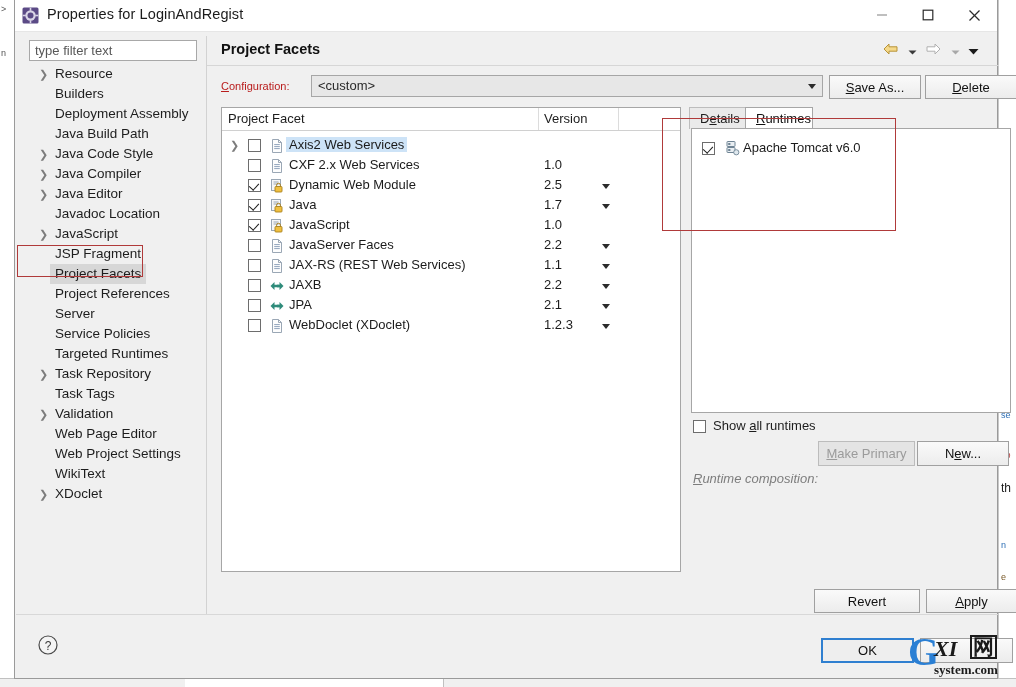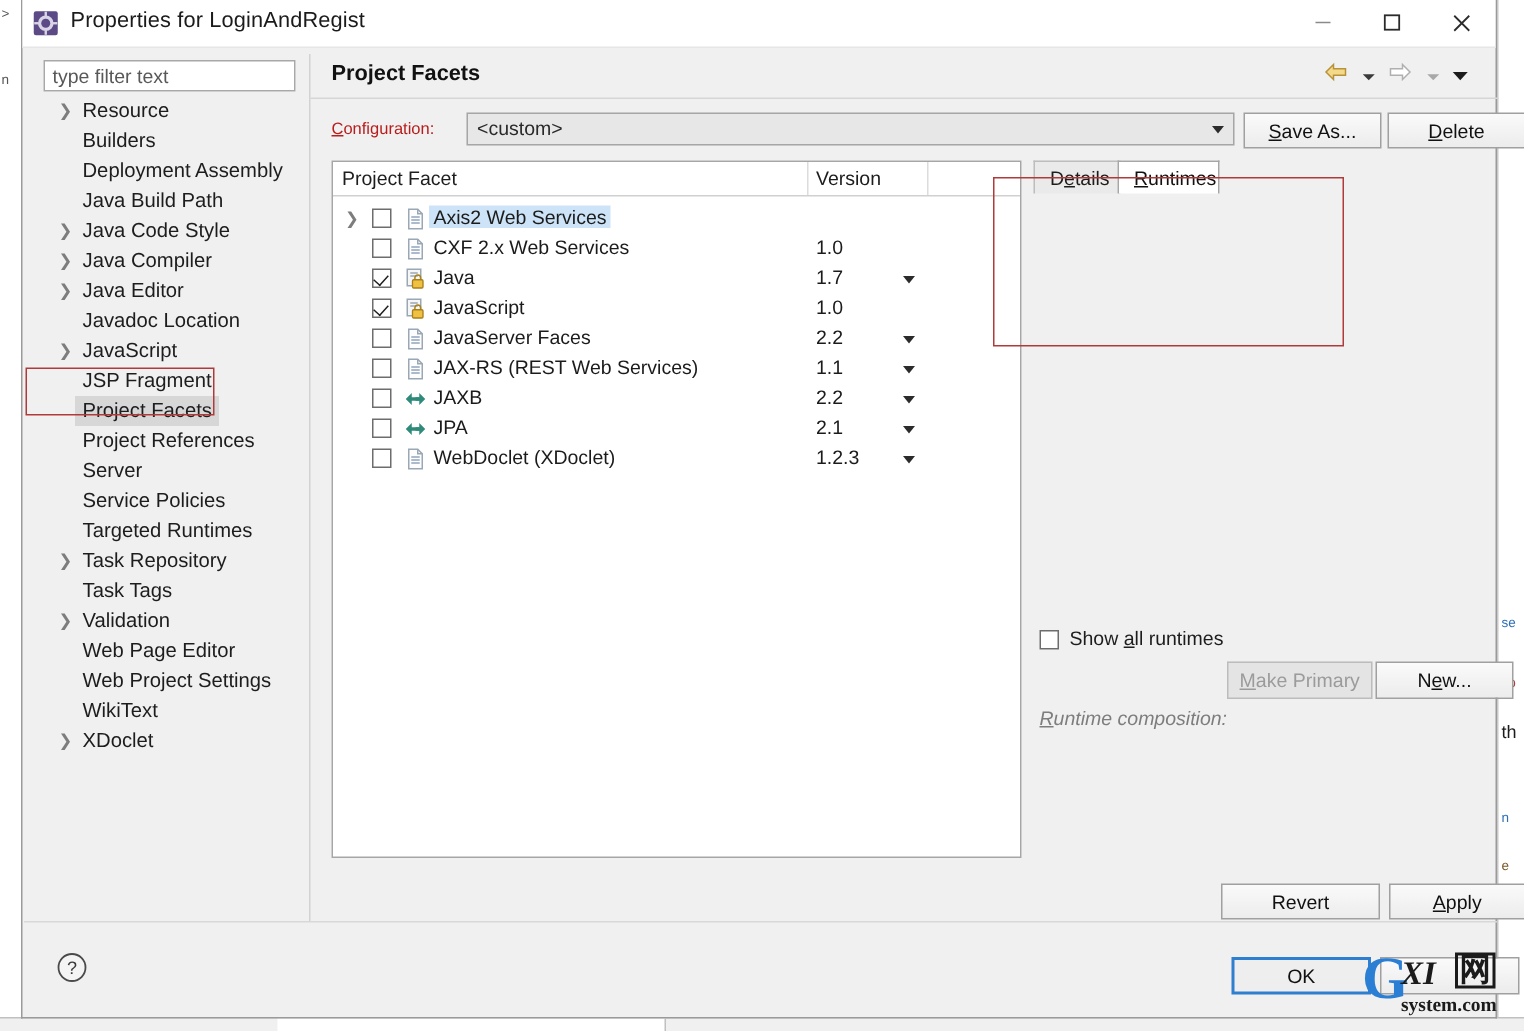--- a/index.html
+++ b/index.html
@@ -508,33 +508,46 @@
         </div>
         <div class="facet-row">
           <span class="cb on"></span>
           <span class="ficon"><svg width="16" height="16" viewBox="0 0 16 16">
               <rect x="2.5" y="1.5" width="9" height="11" fill="#f6f6f6" stroke="#9aa7b5" stroke-width="1"></rect>
               <line x1="4.5" y1="4" x2="9.5" y2="4" stroke="#9aa7b5"></line>
               <line x1="4.5" y1="6" x2="9.5" y2="6" stroke="#9aa7b5"></line>
               <rect x="6" y="8.5" width="7" height="5.5" rx="0.8" fill="#f0c040" stroke="#a8801c" stroke-width="0.9"></rect>
               <path d="M7.6 8.5 v-1.3 a1.9 1.9 0 0 1 3.8 0 v1.3" fill="none" stroke="#a8801c" stroke-width="1"></path>
             </svg></span>
-          <span class="fname">Java</span>
-          <span class="fver">1.7</span>
+          <span class="fname">Dynamic Web Module</span>
+          <span class="fver">2.5</span>
           <span class="fdrop"></span>
         </div>
         <div class="facet-row">
           <span class="cb on"></span>
           <span class="ficon"><svg width="16" height="16" viewBox="0 0 16 16">
               <rect x="2.5" y="1.5" width="9" height="11" fill="#f6f6f6" stroke="#9aa7b5" stroke-width="1"></rect>
               <line x1="4.5" y1="4" x2="9.5" y2="4" stroke="#9aa7b5"></line>
               <line x1="4.5" y1="6" x2="9.5" y2="6" stroke="#9aa7b5"></line>
               <rect x="6" y="8.5" width="7" height="5.5" rx="0.8" fill="#f0c040" stroke="#a8801c" stroke-width="0.9"></rect>
               <path d="M7.6 8.5 v-1.3 a1.9 1.9 0 0 1 3.8 0 v1.3" fill="none" stroke="#a8801c" stroke-width="1"></path>
             </svg></span>
+          <span class="fname">Java</span>
+          <span class="fver">1.7</span>
+          <span class="fdrop"></span>
+        </div>
+        <div class="facet-row">
+          <span class="cb on"></span>
+          <span class="ficon"><svg width="16" height="16" viewBox="0 0 16 16">
+              <rect x="2.5" y="1.5" width="9" height="11" fill="#f6f6f6" stroke="#9aa7b5" stroke-width="1"></rect>
+              <line x1="4.5" y1="4" x2="9.5" y2="4" stroke="#9aa7b5"></line>
+              <line x1="4.5" y1="6" x2="9.5" y2="6" stroke="#9aa7b5"></line>
+              <rect x="6" y="8.5" width="7" height="5.5" rx="0.8" fill="#f0c040" stroke="#a8801c" stroke-width="0.9"></rect>
+              <path d="M7.6 8.5 v-1.3 a1.9 1.9 0 0 1 3.8 0 v1.3" fill="none" stroke="#a8801c" stroke-width="1"></path>
+            </svg></span>
           <span class="fname">JavaScript</span>
           <span class="fver">1.0</span>
         </div>
         <div class="facet-row">
           <span class="cb"></span>
           <span class="ficon"><svg width="16" height="16" viewBox="0 0 16 16">
               <path d="M3.5 1.5 h6 l3 3 v10 h-9 z" fill="#fdfdfd" stroke="#9aa7b5" stroke-width="1"></path>
               <path d="M9.5 1.5 v3 h3" fill="none" stroke="#9aa7b5" stroke-width="1"></path>
               <line x1="5.2" y1="6.6" x2="10.8" y2="6.6" stroke="#8fa3bb"></line>
               <line x1="5.2" y1="8.6" x2="10.8" y2="8.6" stroke="#8fa3bb"></line>
@@ -595,20 +608,33 @@
 
   <div class="tabs">
     <div class="tab tab-details">
       <span>D<span class="u">e</span>tails</span>
     </div>
     <div class="tab tab-runtimes active">
       <span><span class="u">R</span>untimes</span>
     </div>
   </div>
 
+  <div class="rt-panel" id="rtList">
+      <div class="rt-row">
+        <span class="cb on"></span>
+        <span class="rt-icon"><svg width="16" height="16" viewBox="0 0 16 16">
+            <rect x="3" y="1.5" width="8" height="5" rx="0.6" fill="#e9eef2" stroke="#6f8494" stroke-width="1"></rect>
+            <rect x="4.2" y="3" width="2.2" height="2" fill="#6f8494"></rect>
+            <rect x="3" y="7.5" width="8" height="5" rx="0.6" fill="#e9eef2" stroke="#6f8494" stroke-width="1"></rect>
+            <rect x="4.2" y="9" width="2.2" height="2" fill="#6f8494"></rect>
+            <circle cx="12.3" cy="12.3" r="2.6" fill="#dfe8ee" stroke="#6f8494" stroke-width="0.9"></circle>
+          </svg></span>
+        <span class="rt-name">Apache Tomcat v6.0</span>
+      </div>
+    </div>
 
   <div class="showall">
     <span class="cb"></span>
     <span class="lbl">Show <span class="u">a</span>ll runtimes</span>
   </div>
 
   <div class="btn btn-makeprimary disabled">
     <span><span class="u">M</span>ake Primary</span>
   </div>
   <div class="btn btn-new">

